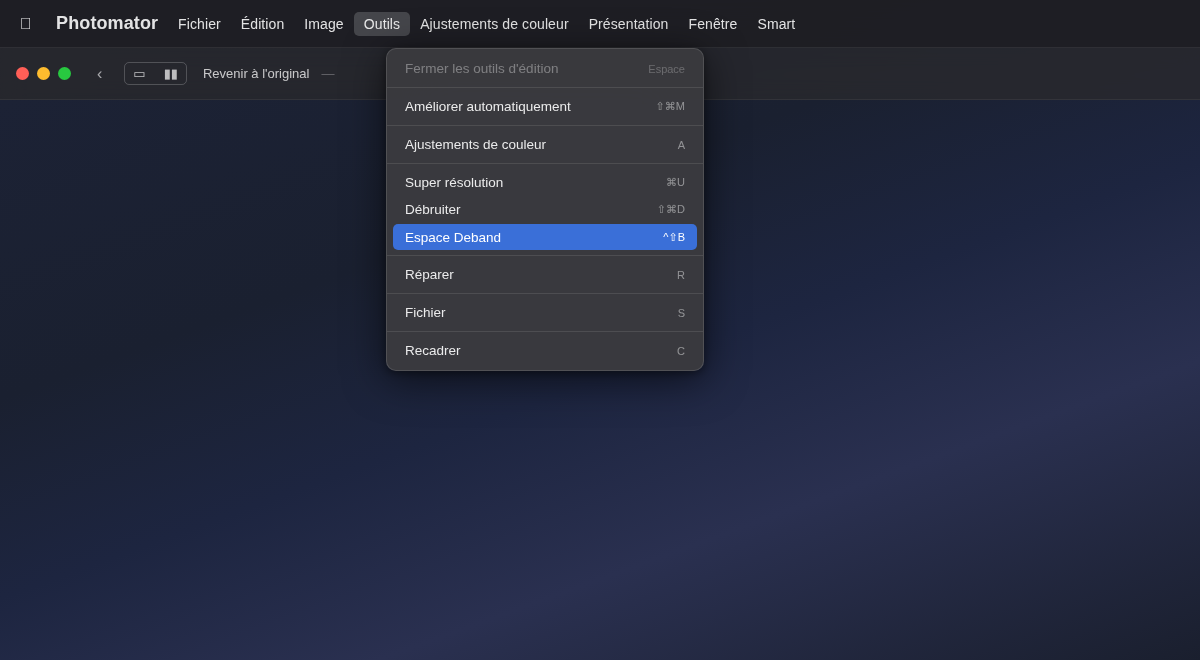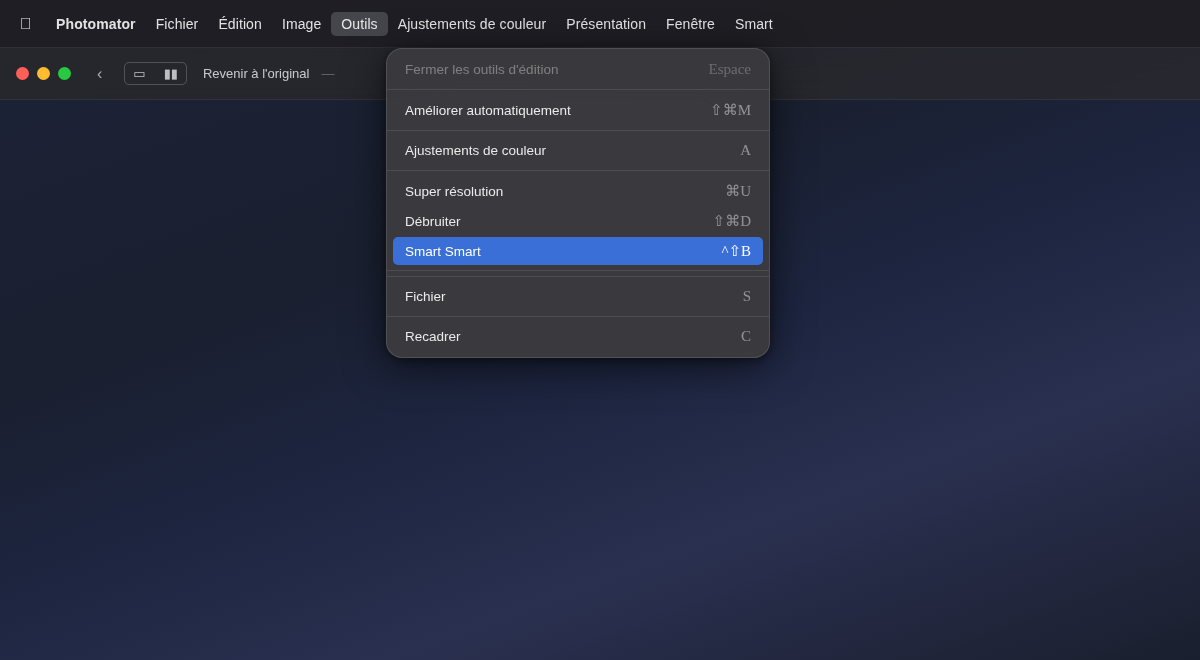--- a/index.html
+++ b/index.html
@@ -47,21 +47,21 @@
       white-space: nowrap;
       letter-spacing: 0.1px;
     }
 
     .menubar-item.active {
       background: rgba(255,255,255,0.18);
     }
 
     .menubar-item.app-name {
       font-weight: 600;
-      font-size: 14px;
+      font-size: 18px;
     }
 
     .apple-logo {
       font-size: 16px;
       margin-right: 6px;
       color: rgba(255,255,255,0.88);
       padding: 4px 8px;
     }
 
     
@@ -135,25 +135,25 @@
       color: rgba(255,255,255,0.3);
       margin: 0 4px;
       font-size: 13px;
     }
 
     
     .dropdown-menu {
       position: absolute;
       top: 48px;
       left: 386px;
-      width: 384px;
+      width: 318px;
       background: rgba(58, 58, 62, 0.96);
       backdrop-filter: blur(30px);
       -webkit-backdrop-filter: blur(30px);
-      border-radius: 16px;
+      border-radius: 10px;
       border: 1px solid rgba(255,255,255,0.12);
       box-shadow: 0 8px 40px rgba(0,0,0,0.6), 0 2px 8px rgba(0,0,0,0.4);
       z-index: 200;
       padding: 6px 0;
       overflow: hidden;
     }
 
     .menu-item {
       display: flex;
       justify-content: space-between;
@@ -177,22 +177,22 @@
       color: rgba(255,255,255,1);
     }
 
     .menu-label {
       color: rgba(255,255,255,0.9);
       font-size: 13.5px;
     }
 
     .menu-shortcut {
       color: rgba(255,255,255,0.45);
-      font-size: 15px;
-      font-family: Liberation Serif, serif;
+      font-size: 11px;
+      font-family: Liberation Sans, sans-serif;
     }
 
     .menu-separator {
       height: 1px;
       background: rgba(255,255,255,0.1);
       margin: 5px 0;
     }
 
     .menu-item-disabled .menu-label {
       color: rgba(255,255,255,0.35);
@@ -277,26 +277,30 @@
     <span class="menu-label">Super résolution</span>
     <span class="menu-shortcut">⌘U</span>
   </div>
 
   <div class="menu-item">
     <span class="menu-label">Débruiter</span>
     <span class="menu-shortcut">⇧⌘D</span>
   </div>
 
   <div class="menu-item highlighted">
-    <span class="menu-label">Smart Smart</span>
+    <span class="menu-label">Espace Deband</span>
     <span class="menu-shortcut">^⇧B</span>
   </div>
 
   <div class="menu-separator"></div>
 
+  <div class="menu-item">
+    <span class="menu-label">Réparer</span>
+    <span class="menu-shortcut">R</span>
+  </div>
 
   <div class="menu-separator"></div>
 
   <div class="menu-item">
     <span class="menu-label">Fichier</span>
     <span class="menu-shortcut">S</span>
   </div>
 
   <div class="menu-separator"></div>
 

